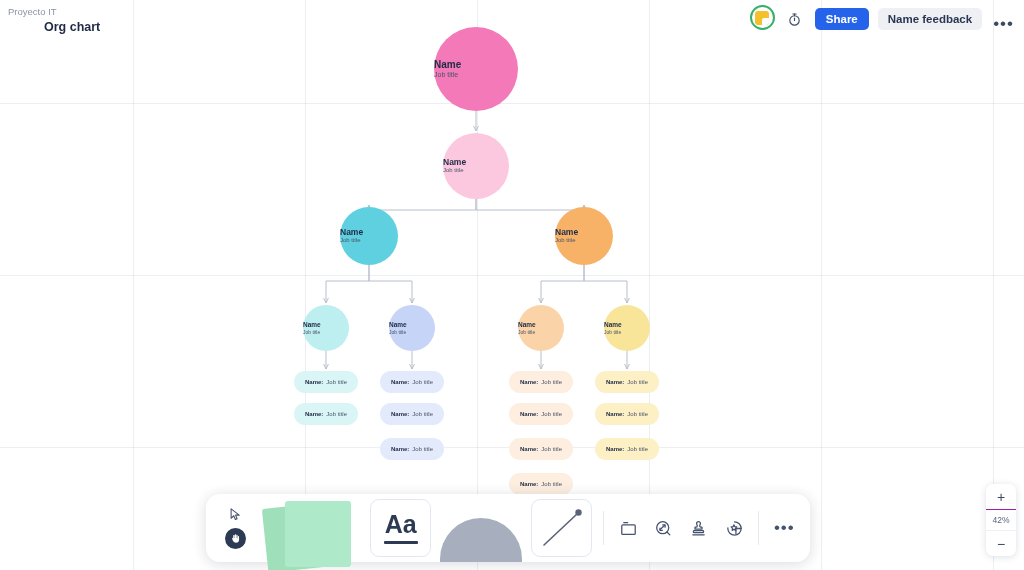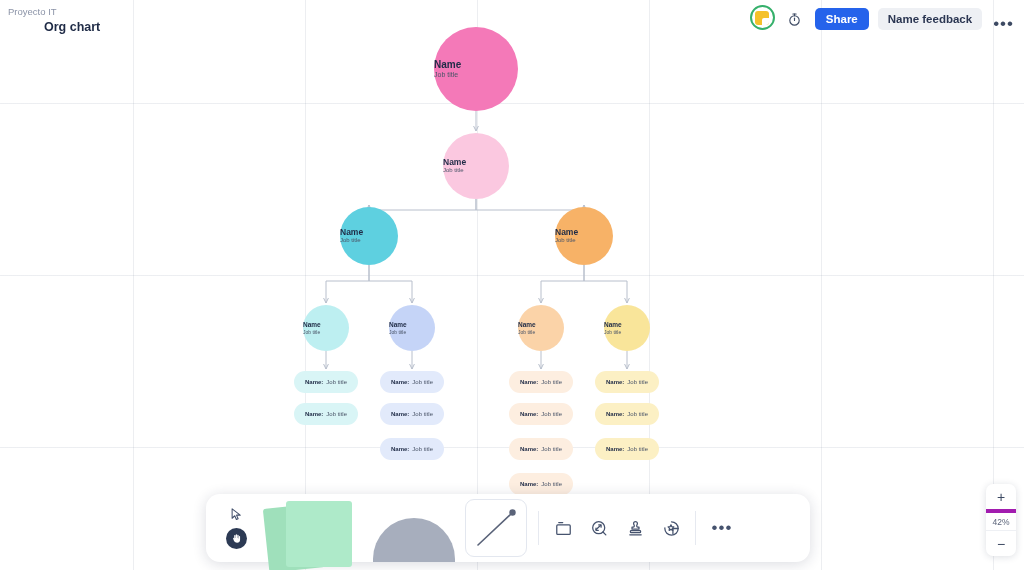--- a/index.html
+++ b/index.html
@@ -136,21 +136,21 @@
     box-shadow: 0 1px 7px rgba(30,40,70,.15);
     display: flex; flex-direction: column; align-items: stretch;
   }
   .zbtn {
     height: 25px; display: flex; align-items: center; justify-content: center;
     font-size: 14px; color: #3d4a63; cursor: pointer;
   }
   .zlabel {
     height: 22px; display: flex; align-items: center; justify-content: center;
     font-size: 8.5px; color: #5a6party; color: #5a6savvy; color: #5a6379;
-    border-top: 4px solid #a21caf; border-bottom: 1px solid #eef0f4;
+    border-top: 1px solid #a21caf; border-bottom: 1px solid #eef0f4;
     cursor: pointer;
   }
 </style>
 </head>
 <body>
 <div id="app">
 
 <div id="canvas"></div>
 
 <svg id="links" viewBox="0 0 1024 570">
@@ -292,20 +292,24 @@
         <path d="M7 11V5.5a1.4 1.4 0 0 1 2.8 0V11h.6V4a1.4 1.4 0 0 1 2.8 0v7h.6V5.2a1.4 1.4 0 0 1 2.8 0V12h.6V7.6a1.3 1.3 0 0 1 2.6 0v6.9c0 4-2.6 6.5-6.3 6.5-3.6 0-6.5-2.2-7.6-5.4l-1.3-3.7c-.4-1.1 1.1-2 1.8-1l.6 1Z"></path>
       </svg>
     </span>
   </div>
 
   <div class="tool tool-notes">
     <span class="note n1"></span>
     <span class="note n2"></span>
   </div>
 
+  <div class="tool tool-text">
+    <span class="aa">Aa</span>
+    <span class="aa-underline"></span>
+  </div>
 
   <div class="tool tool-shape">
     <span class="semicircle"></span>
   </div>
 
   <div class="tool tool-line">
     <svg width="52" height="48" viewBox="0 0 52 48" fill="none">
       <line x1="8" y1="41" x2="41" y2="10" stroke="#5a6379" stroke-width="1.6" stroke-linecap="round"></line>
       <circle cx="42.5" cy="8.5" r="3.2" fill="#5a6379"></circle>
     </svg>

